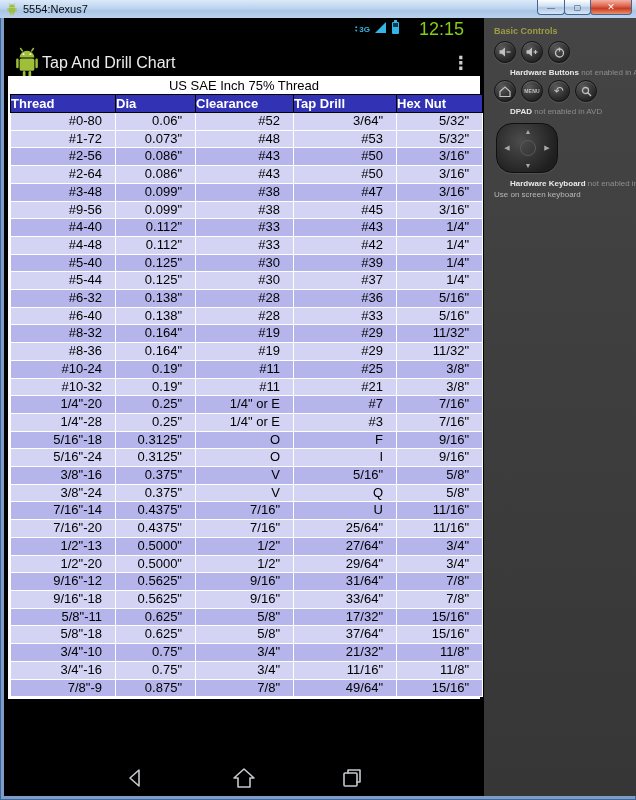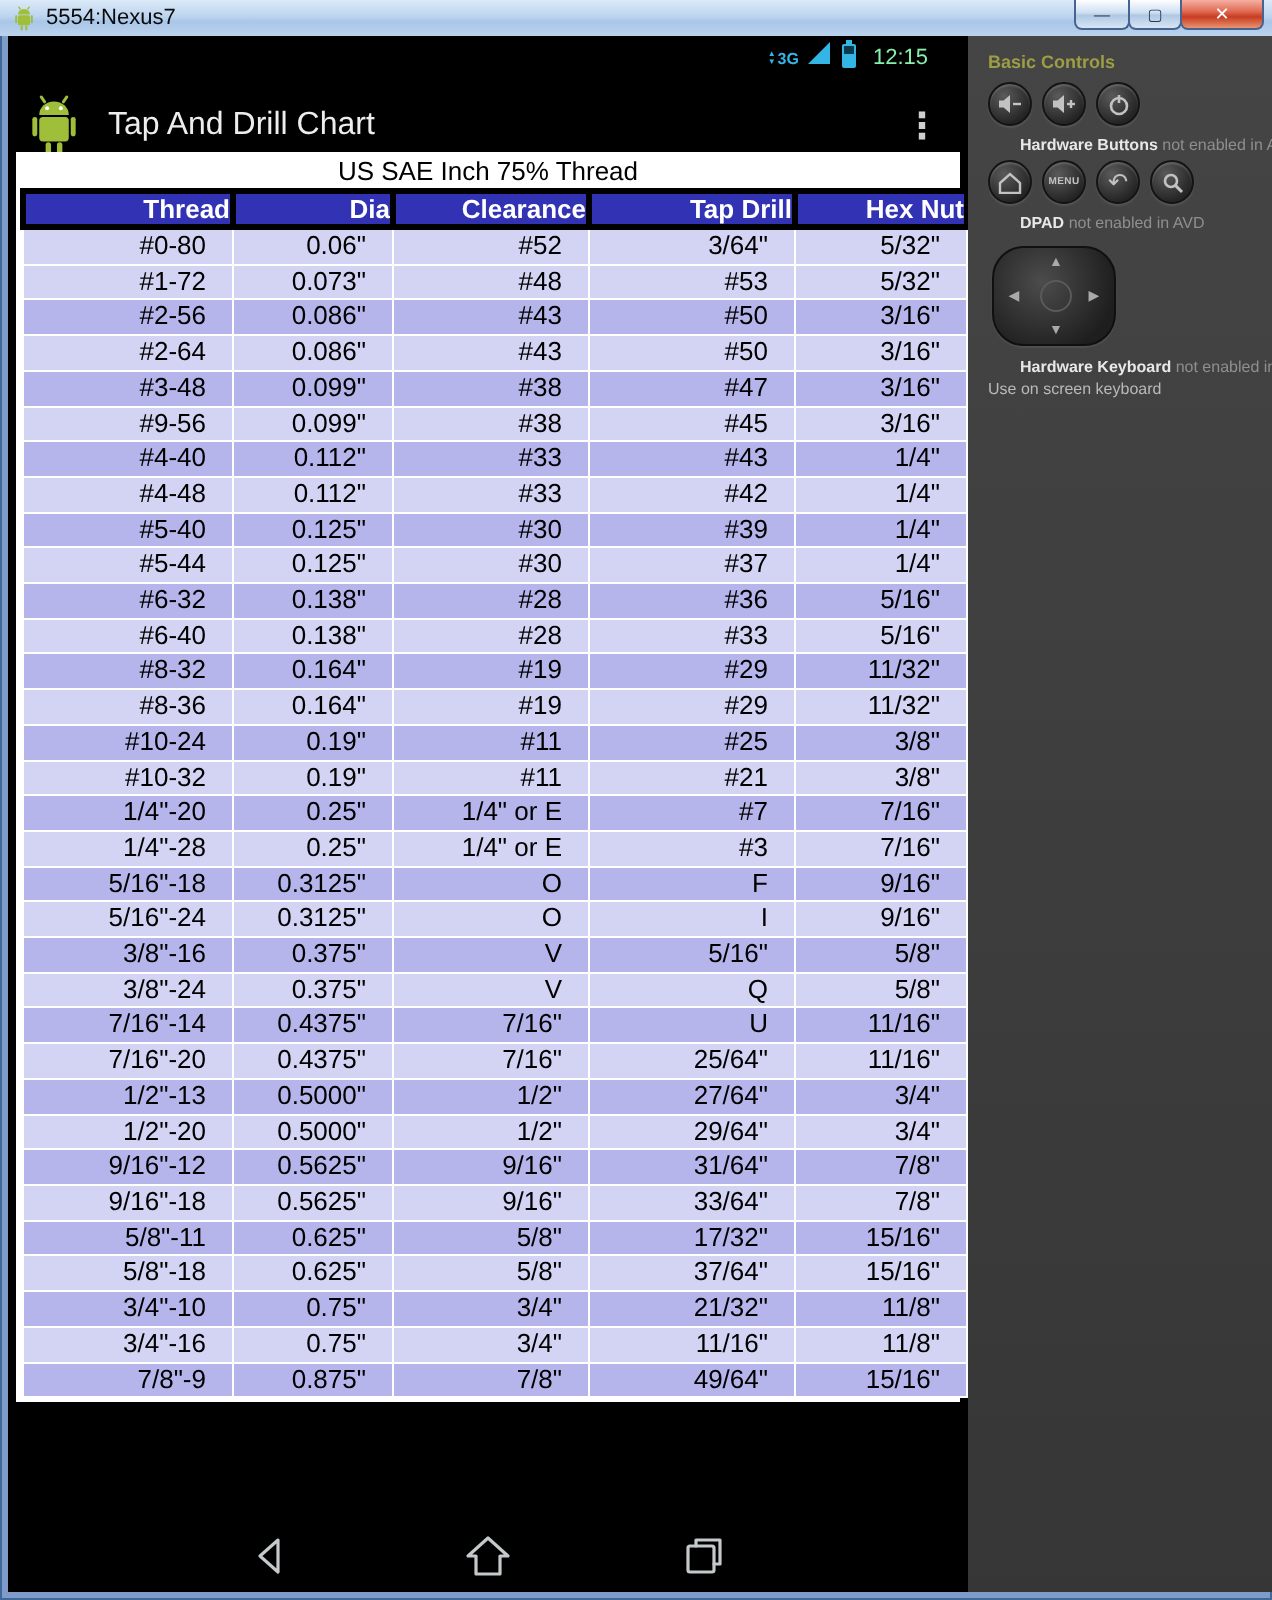--- a/index.html
+++ b/index.html
@@ -23,32 +23,32 @@
 
   .content { flex:1; display:flex; padding:0 4px 4px 4px; min-height:0; }
 
   
   .device { flex:0 0 480px; width:480px; background:#000; position:relative; overflow:hidden; }
 
   .statusbar { height:22px; display:flex; align-items:center; justify-content:flex-end; gap:4px; padding-right:20px; }
   .net { display:flex; align-items:center; gap:1px; }
   .net-arrows { display:flex; flex-direction:column; font-size:4px; line-height:4px; color:#33B5E5; }
   .net-label { font-size:8px; font-weight:bold; color:#33B5E5; }
-  .time { color:#86efac; font-size:11px; margin-left:3px; }
-
-  .actionbar { height:46px; display:flex; align-items:center; gap:12px; padding:0 8px; }
+  .time { color:#84cc16; font-size:18px; margin-left:15px; }
+
+  .actionbar { height:46px; display:flex; align-items:center; padding:0 8px; }
   .ab-title { color:#EDEDED; font-size:16px; white-space:nowrap; }
   .overflow { margin-left:auto; color:#CFCFCF; font-size:18px; font-weight:bold; padding:0 6px; line-height:18px; }
 
   
   .table-wrap { position:absolute; left:4px; top:58px; width:472px; background:#FFF; border:2px solid #FFF; }
   .table-title { height:16px; line-height:16px; text-align:center; font-size:13px; color:#000; background:#FFF; }
   table.drill { border-collapse:collapse; width:100%; table-layout:fixed; }
-  .drill th { background:#3232B4; color:#FFF; font-size:13px; font-weight:bold; height:18px; border:3px solid #000000;
-              padding:0; text-align:right; overflow:hidden; white-space:nowrap; }
+  .drill th { background:#3232B4; color:#FFF; font-size:13px; font-weight:bold; height:18px; border:1px solid #000000;
+              padding:0; text-align:left; overflow:hidden; white-space:nowrap; }
   .drill td { font-size:13px; color:#000; height:16.7px; line-height:16.7px; border:1px solid #FFF;
               padding:0 13px 0 0; text-align:right; white-space:nowrap; overflow:hidden; }
   tr.light td { background:#D3D3F3; }
   tr.dark  td { background:#B5B5EB; }
 
   
   .navbar { position:absolute; left:0; right:0; bottom:0; height:37px; background:#000; z-index:20;
             display:flex; align-items:center; justify-content:center; gap:82px; }
   .nav-btn { width:26px; height:24px; display:flex; align-items:center; justify-content:center; }
   .nav-btn svg { stroke:#C4C9CC; fill:none; stroke-width:1.6; stroke-linejoin:round; stroke-linecap:round; }

